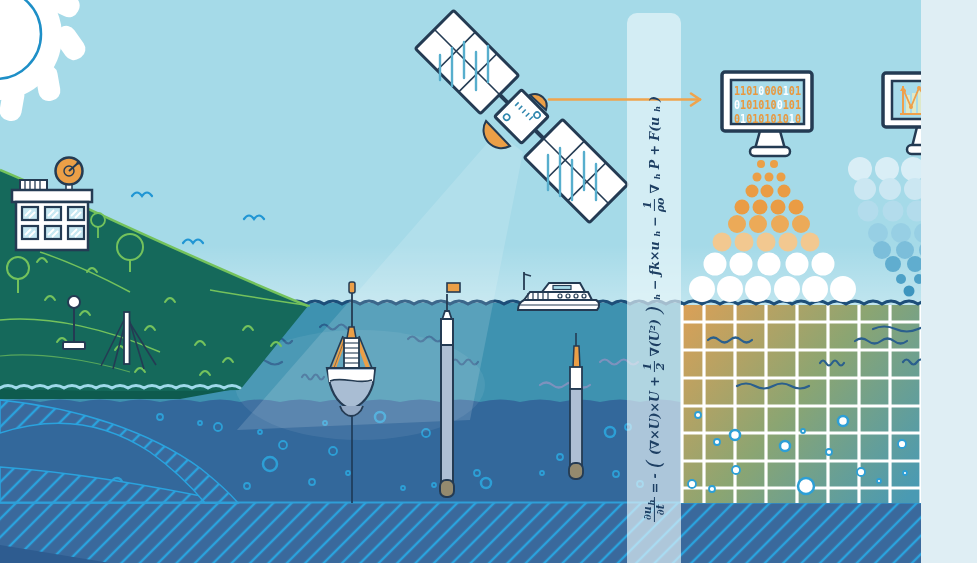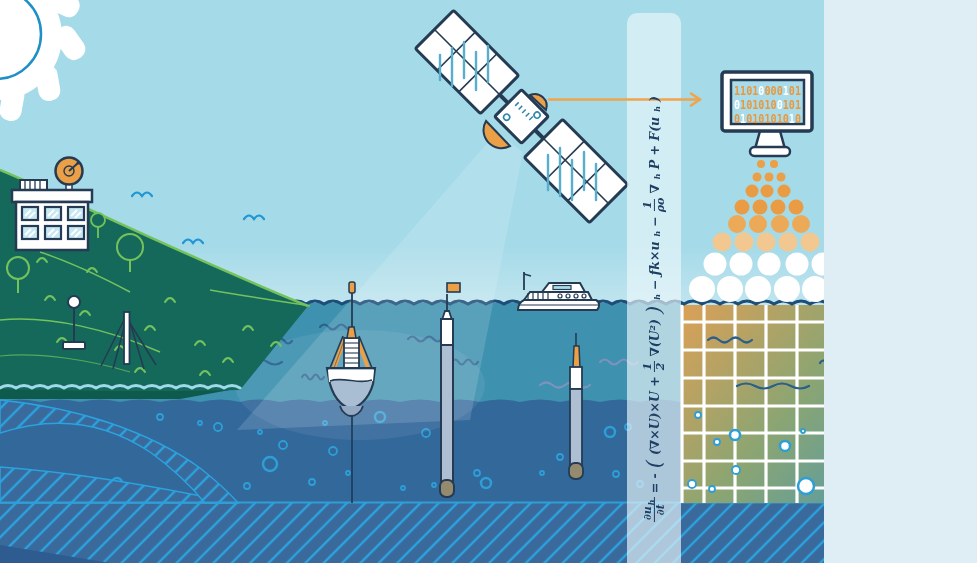--- a/index.html
+++ b/index.html
@@ -1,16 +1,16 @@
 <!DOCTYPE html>
 <html><head>
 <meta charset="utf-8">
 <style>
   html,body{margin:0;padding:0;background:#dfeef4;font-family:"Liberation Sans",sans-serif;}
-  .canvas{position:relative;width:824px;height:563px;overflow:hidden;background:#a3a3a3;text-align:center;}
+  .canvas{position:relative;width:921px;height:563px;overflow:hidden;background:#a3a3a3;text-align:center;}
   .canvas svg.scene{position:absolute;left:0;top:0;}
   
   .eq-wrap{position:absolute;left:627px;top:35px;width:54px;height:548px;
            display:flex;align-items:center;justify-content:center;z-index:6;pointer-events:none;}
   .eq-inner{transform:rotate(-90deg);white-space:nowrap;display:flex;align-items:center;gap:4px;
             font-family:"DejaVu Serif",serif;font-style:italic;font-weight:bold;
             font-size:12.5px;color:#1d3f63;}
   .eq-frac{display:inline-flex;flex-direction:column;align-items:center;line-height:1.05;font-size:11px;}
   .eq-frac .top{border-bottom:1.3px solid #1d3f63;padding:0 2px;}
   .eq-sub{font-size:8px;position:relative;bottom:-3px;margin-left:1px;}

